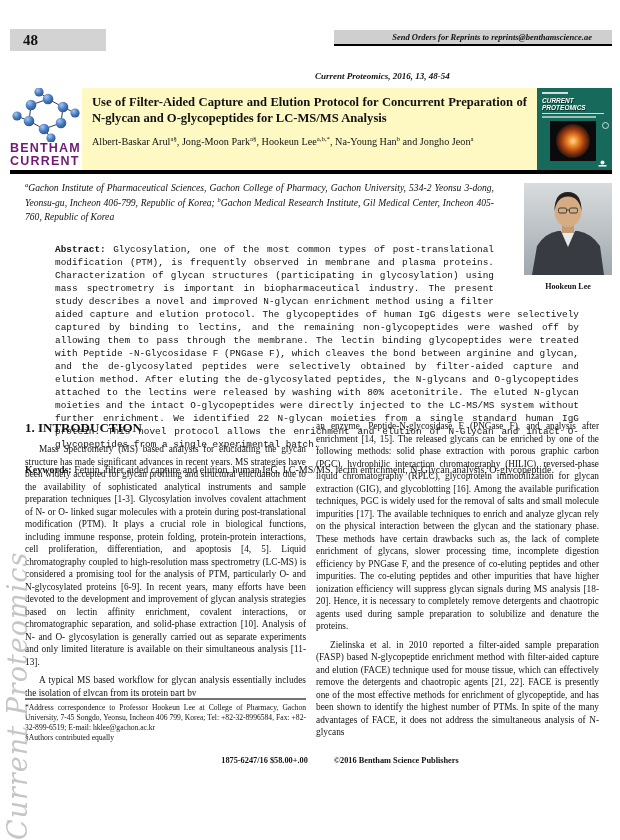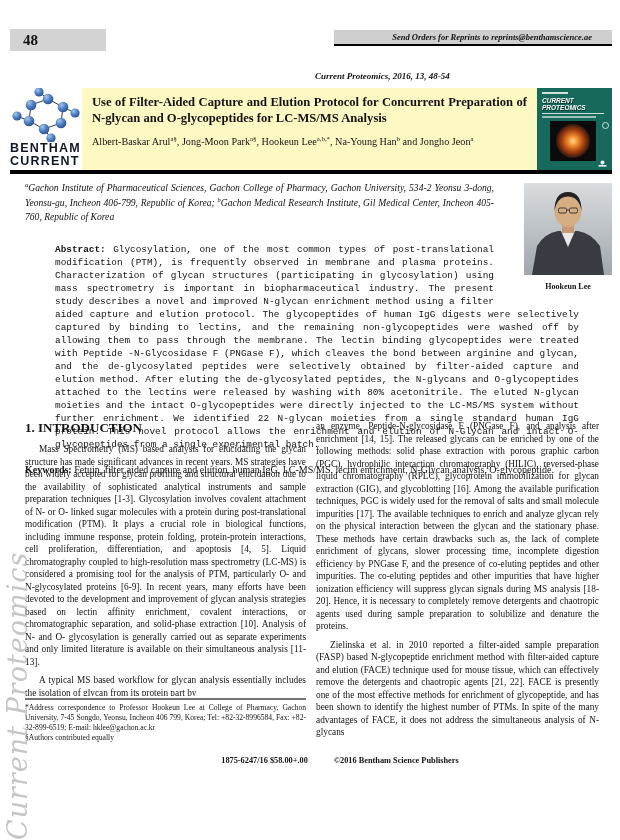--- a/index.html
+++ b/index.html
@@ -25,21 +25,21 @@
   .journal-line {
     position:absolute; left:150px; top:71px; width:465px; text-align:center;
     font-size:9px; font-weight:bold; font-style:italic;
   }
   
   .masthead { position:absolute; left:10px; top:88px; width:602px; height:82px; }
   .logo-box { position:absolute; left:0; top:0; width:72px; height:82px; background:#fff; }
   .logo-words { position:absolute; left:0; top:54px; width:72px; }
   .logo-word {
     font-family:"Liberation Sans", sans-serif; font-weight:bold;
-    font-size:12.5px; line-height:12.5px; color:#0f172a; letter-spacing:1.2px;
+    font-size:12.5px; line-height:12.5px; color:#701a75; letter-spacing:1.2px;
   }
   .title-box {
     position:absolute; left:72px; top:0; width:455px; height:82px;
     background:#fef9c3; padding:7px 10px 0 10px;
   }
   .article-title {
     font-size:12.6px; font-weight:bold; line-height:1.27; text-align:justify;
   }
   .author-line { margin-top:8px; font-size:10.2px; }
   .author-line sup { font-size:6.8px; }

